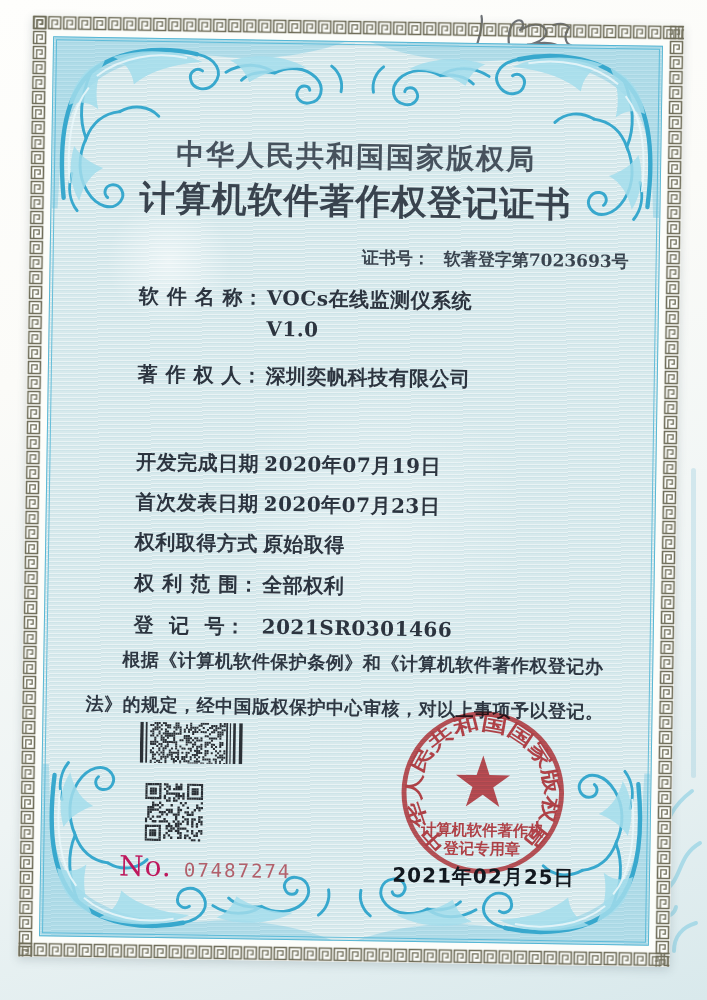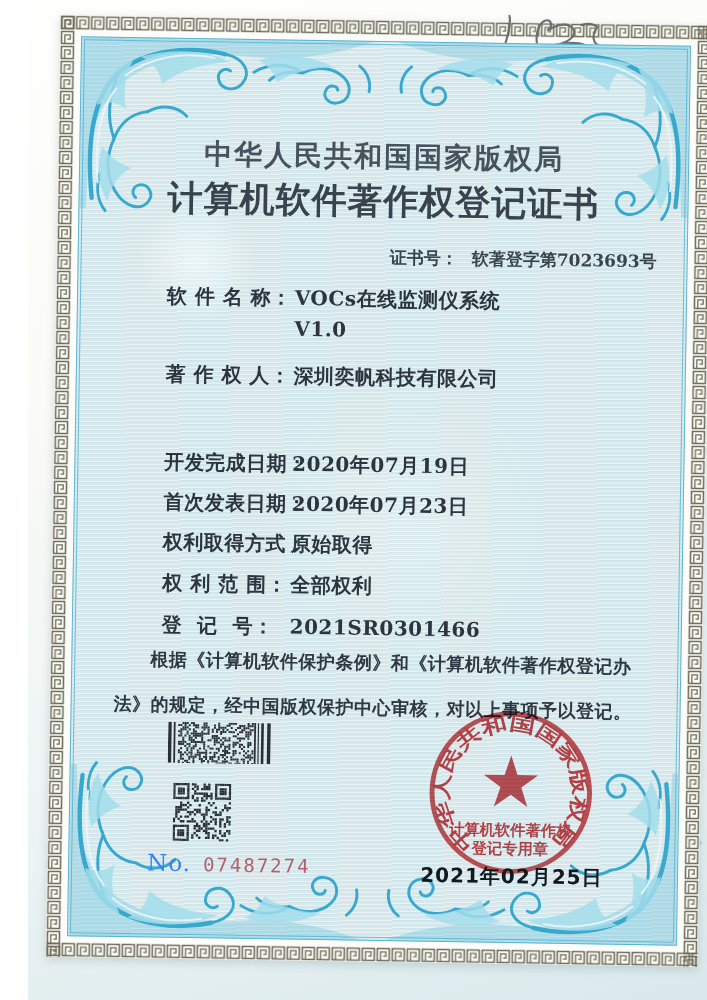--- a/index.html
+++ b/index.html
@@ -4,21 +4,20 @@
 <style>
   html,body{margin:0;padding:0;}
   body{
     width:707px;height:1000px;overflow:hidden;position:relative;
     font-family:"DejaVu Serif","Liberation Serif",serif;
     background:#ffffff;
   }
   .photo-bg{
     position:absolute;inset:0;
     background:linear-gradient(163deg,#fefefc 0%,#fbfbf8 32%,#eef4f4 68%,#d9e9ec 100%);
-    margin-left:28px;
   }
   .margin-streak{
     position:absolute;right:11px;top:468px;width:5px;height:310px;
     background:rgba(128,195,214,0.28);border-radius:3px;
   }
   .margin-swirl{position:absolute;right:2px;bottom:42px;width:105px;height:175px;opacity:.55;}
 
   
   .cert{
     position:absolute;left:25px;top:20px;width:652px;height:942px;
@@ -76,21 +75,21 @@
   .statement{
     position:absolute;left:64px;top:620px;width:528px;
     font-size:18px;font-weight:700;line-height:45px;letter-spacing:.5px;
     text-indent:36px;color:#2e3742;
   }
 
   .barcode{position:absolute;left:119px;top:705px;width:104px;height:41px;}
   .qr{position:absolute;left:125px;top:766px;width:58px;height:58px;}
 
   .serial-line{position:absolute;left:100px;top:833px;white-space:nowrap;}
-  .serial-line .no-label{font-size:23px;letter-spacing:1px;color:#3b82f6;}
+  .serial-line .no-label{font-size:28px;letter-spacing:1px;color:#be185d;}
   .serial-line .no-value{
     font-family:"DejaVu Sans Mono","Liberation Mono",monospace;
     font-size:19px;letter-spacing:2px;color:#b2606b;margin-left:12px;
   }
 
   .seal{position:absolute;left:375px;top:683px;width:175px;height:175px;
         mix-blend-mode:multiply;opacity:.92;}
   .reg-date{
     position:absolute;left:372px;top:841px;width:185px;text-align:center;
     font-family:"DejaVu Sans","Liberation Sans",sans-serif;

